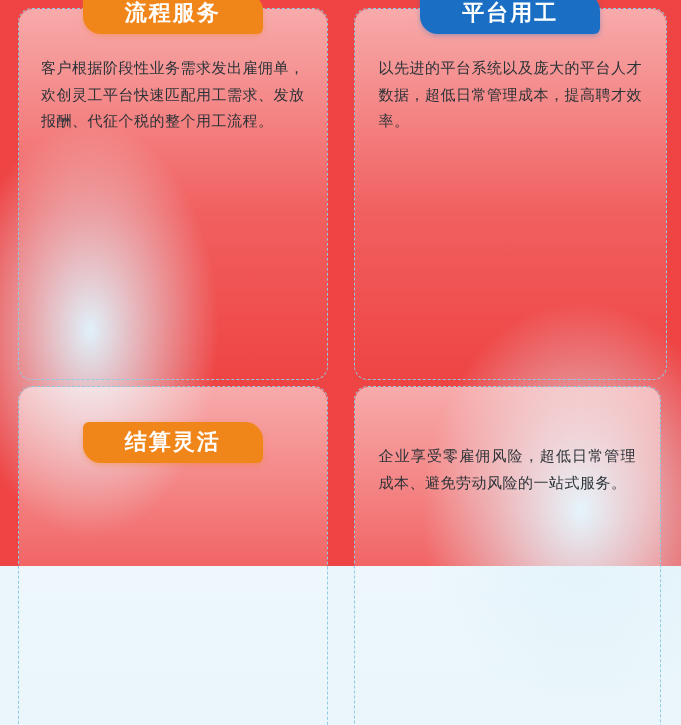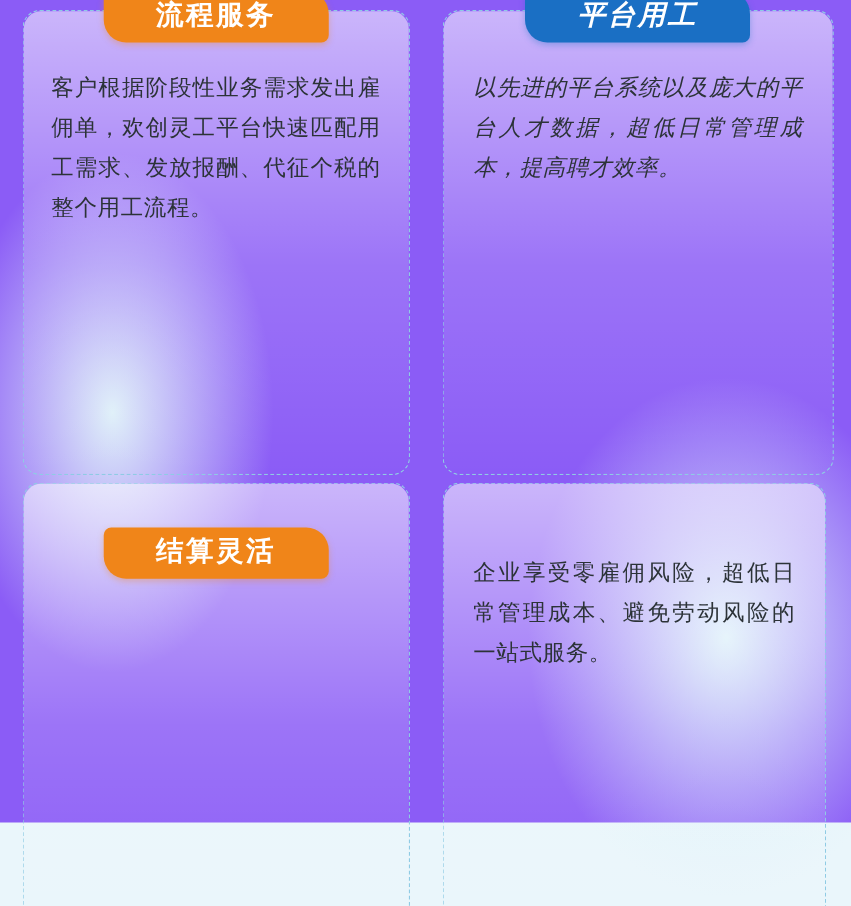--- a/index.html
+++ b/index.html
@@ -9,22 +9,22 @@
   body {
     width: 681px;
     height: 725px;
     background: #eaf6fb;
     font-family: "DejaVu Sans", "Liberation Sans", sans-serif;
     overflow: hidden;
   }
   .page {
     position: relative;
     width: 681px;
-    height: 658px;
-    background: #8b5cf6;
+    height: 566px;
+    background: #ef4444;
   }
   
   .bg-wash-left {
     position: absolute;
     left: -40px;
     top: 120px;
     width: 260px;
     height: 420px;
     background: radial-gradient(ellipse at center, #dff0f9 0%, rgba(223,240,249,0) 70%);
     pointer-events: none;
@@ -84,39 +84,39 @@
   .badge.orange {
     background: #f08519;
     box-shadow: 0 2px 5px rgba(240,133,25,0.35);
   }
   .badge.blue {
     background: #1a6fc4;
     box-shadow: 0 2px 5px rgba(26,111,196,0.35);
   }
   .card-body {
     position: relative;
-    font-size: 18px;
+    font-size: 15px;
     line-height: 1.78;
     color: #2c3338;
     letter-spacing: 0.5px;
     text-align: justify;
     text-justify: inter-ideograph;
   }
   .card-body p {
     margin: 0;
   }
   
   .card-1 .badge { top: -16px; }
   .card-1 .card-body { padding: 0 4px; }
   .card-2 .card-body { padding: 0 6px; }
   .card-3 .card-body { padding: 0 2px; }
   .card-4 .card-body { padding: 0 6px; }
 
   .card-1 { margin-left: 4px; }
-  .card-2 { margin-right: 0; font-style: italic; }
+  .card-2 { margin-right: 0; }
   .card-3 { margin-left: 4px; }
   .card-4 { margin-right: 6px; }
 
   .card-3, .card-4 { padding-top: 56px; }
   .card-3 .badge, .card-4 .badge { top: -10px; margin-top: 45px; }
 </style>
 </head>
 <body>
 
 <div class="page">

